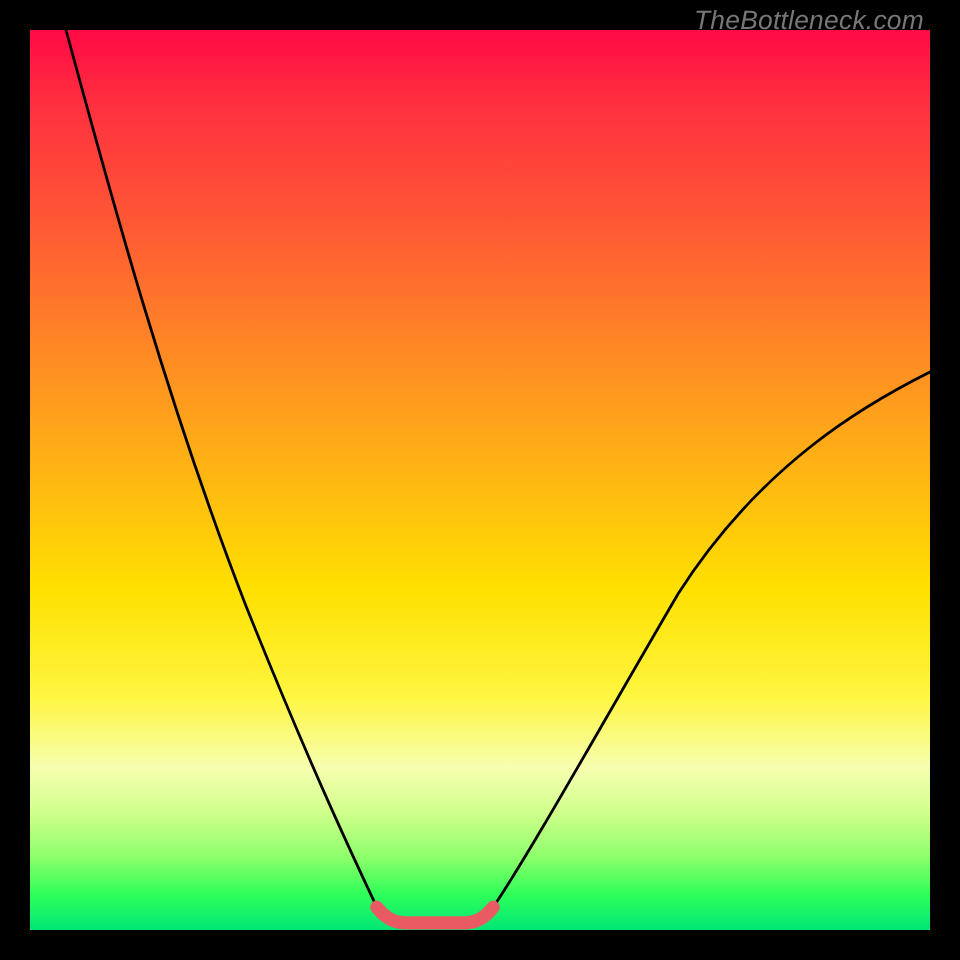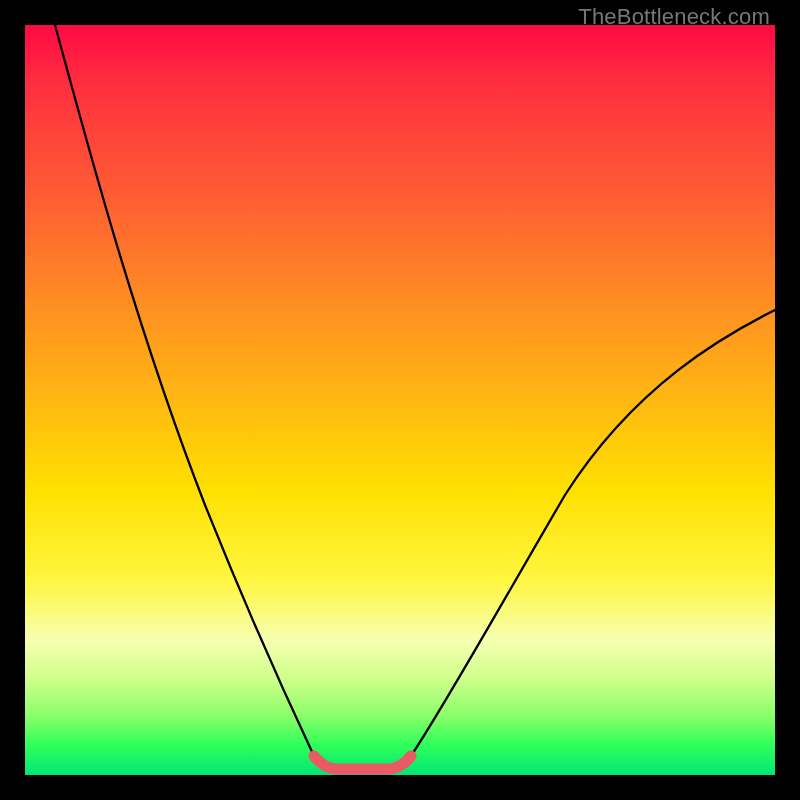--- a/index.html
+++ b/index.html
@@ -41,20 +41,21 @@
   }
   .watermark {
     position: absolute;
     top: 4px;
     right: 30px;
     color: #777;
     font-size: 22px;
     font-weight: 500;
     letter-spacing: 0.2px;
     user-select: none;
+    font-style: italic;
   }
   svg.curves {
     position: absolute;
     left: 25px;
     top: 25px;
     width: 750px;
     height: 750px;
     overflow: visible;
   }
 </style>

